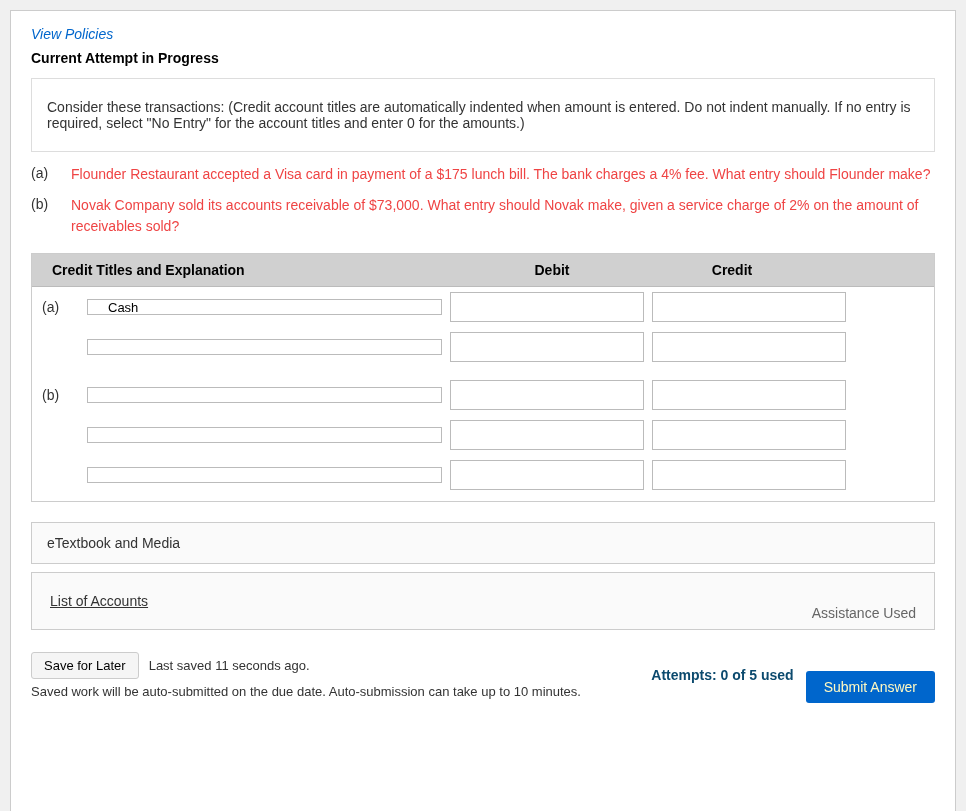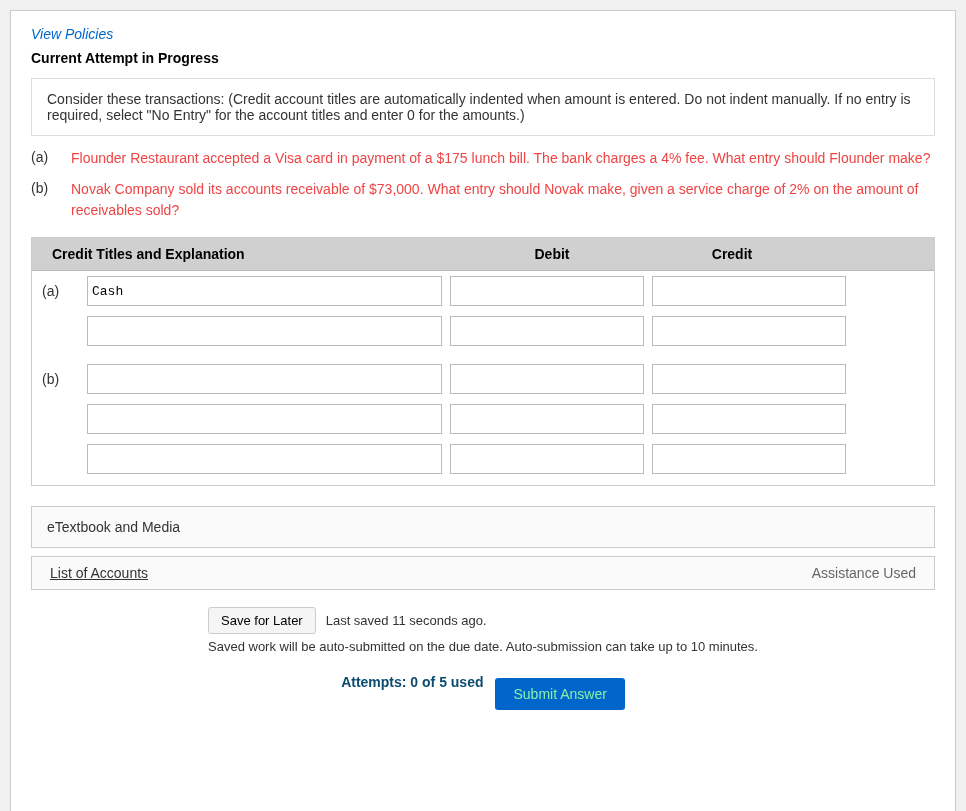--- a/index.html
+++ b/index.html
@@ -29,21 +29,21 @@
       cursor: pointer;
       font-style: italic;
     }
     .current-attempt {
       font-weight: bold;
       margin: 8px 0 12px 0;
       font-size: 14px;
     }
     .instructions-box {
       border: 1px solid #ddd;
-      padding: 12px 15px;
+      padding: 20px 15px;
       background: #fff;
     }
     .instructions-text {
       font-size: 14px;
       color: #333;
     }
     .questions {
       margin: 12px 0 16px 0;
     }
     .question-item {
@@ -100,27 +100,26 @@
       border-bottom: none;
     }
     .row-label {
       min-width: 55px;
       padding-left: 10px;
       font-size: 14px;
       color: #333;
     }
     .input-account {
       flex: 0 0 355px;
-      height: 30px;
+      height: 16px;
       border: 1px solid #bbb;
-      padding: 4px 4px;
+      padding: 4px 20px;
       font-size: 13px;
       outline: none;
       background: #fff;
-      font-family: Liberation Mono, monospace;
     }
     .input-amount {
       flex: 0 0 155px;
       height: 30px;
       border: 1px solid #bbb;
       padding: 4px 8px;
       margin-left: 8px;
       font-size: 13px;
       outline: none;
       background: #fff;
@@ -146,27 +145,27 @@
     }
     .list-accounts-link {
       color: #333;
       text-decoration: underline;
       font-size: 14px;
       cursor: pointer;
     }
     .assistance-text {
       font-size: 14px;
       color: #666;
+      margin-top: 24px;
     }
     .bottom-bar {
       display: flex;
       justify-content: space-between;
       align-items: center;
       padding: 5px 0;
-      flex-direction: column;
     }
     .bottom-left {
       display: flex;
       flex-direction: column;
       gap: 4px;
     }
     .bottom-left-row {
       display: flex;
       align-items: center;
       gap: 10px;
@@ -192,21 +191,21 @@
       align-items: center;
       gap: 12px;
     }
     .attempts-text {
       font-size: 14px;
       color: #0c4a6e;
       font-weight: bold;
     }
     .submit-btn {
       background: #0066cc;
-      color: #86efac;
+      color: #fef9c3;
       border: none;
       padding: 8px 18px;
       font-size: 14px;
       cursor: pointer;
       border-radius: 3px;
       margin-top: 24px;
     }
   </style>
 </head>
 <body>

